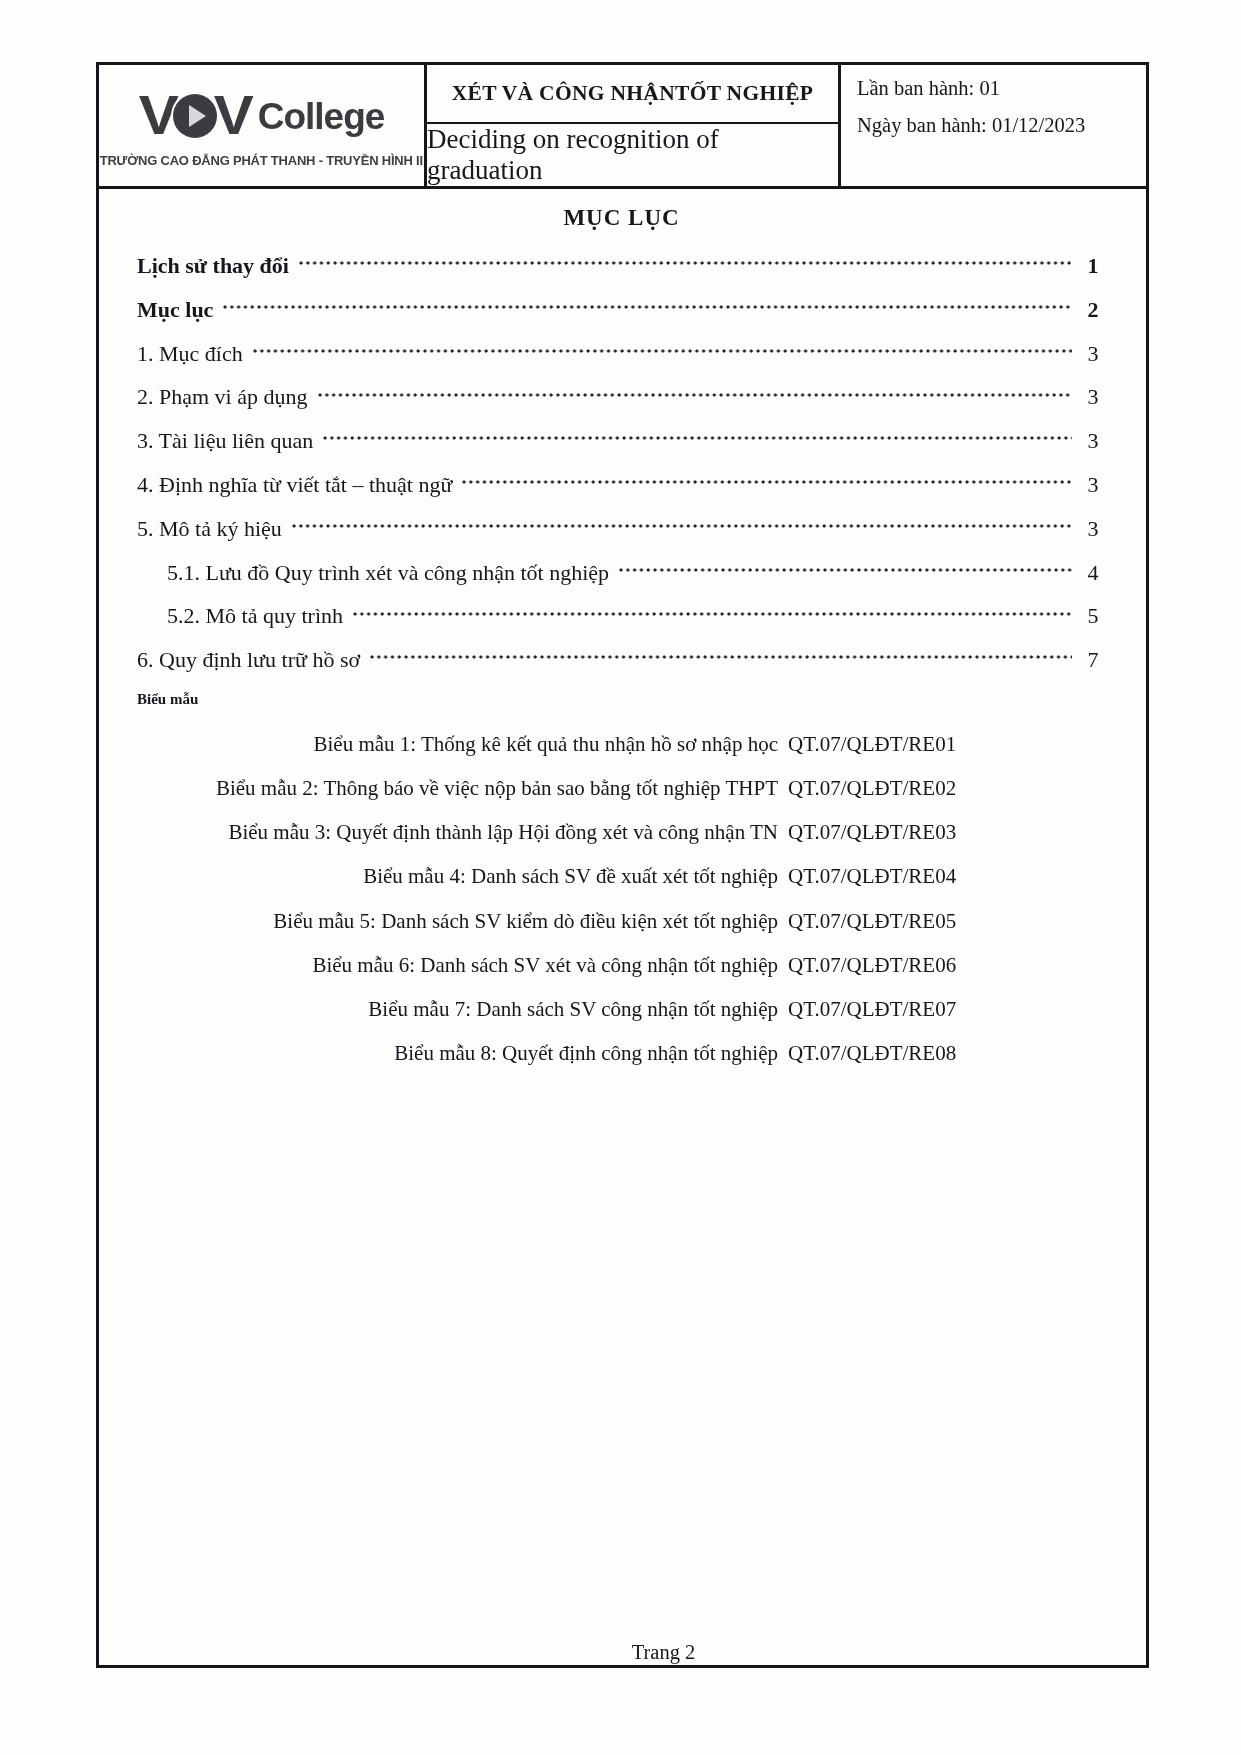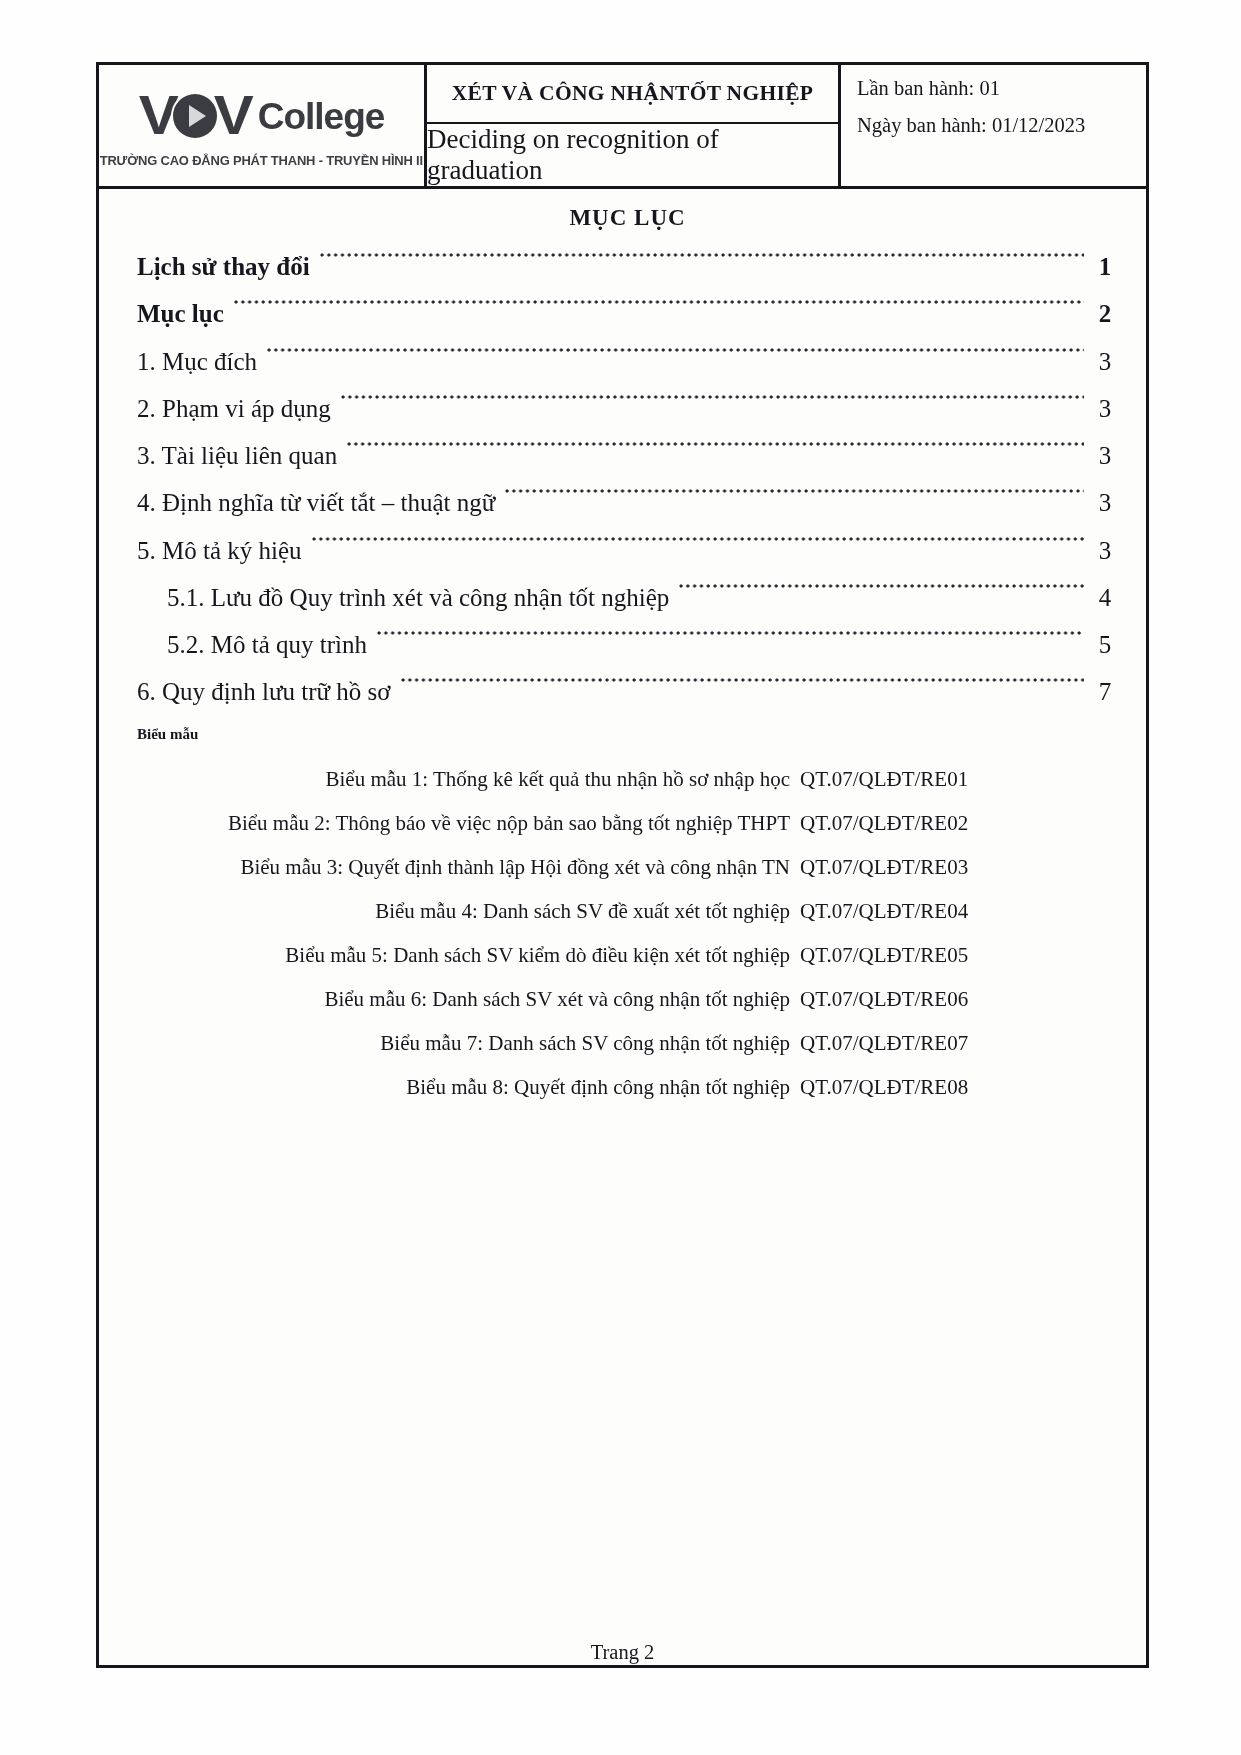--- a/index.html
+++ b/index.html
@@ -125,34 +125,34 @@
   }
   .hdr-right {
     flex: 1;
     padding: 5px 6px 0 16px;
     font-size: 20.5px;
     line-height: 1.8;
     box-sizing: border-box;
   }
   
   .content {
-    padding: 12px 28px 0 38px;
+    padding: 12px 40px 0 38px;
   }
   .toc-title {
     text-align: center;
     font-weight: bold;
     font-size: 23px;
     letter-spacing: 1px;
     margin: 4px 0 22px 0;
   }
   .toc-row {
     display: flex;
-    align-items: flex-start;
+    align-items: center;
     margin-bottom: 18.5px;
-    font-size: 25px;
+    font-size: 22px;
     line-height: 1.15;
   }
   .toc-row.bold { font-weight: bold; }
   .toc-row.indent { margin-left: 30px; }
   .toc-label { white-space: nowrap; }
   .dots {
     flex: 1;
     height: 4px;
     margin: 0 8px 5px 10px;
     background-image: radial-gradient(circle at 2px 2px, #23232e 1.35px, transparent 1.8px);
@@ -181,20 +181,21 @@
   .form-code { width: 318px; flex: none; }
   
   .footer {
     position: absolute;
     left: 0;
     bottom: 0;
     width: 100%;
     text-align: center;
     font-size: 20.5px;
     padding-bottom: 1px;
+    padding-left: 41px;
   }
 </style>
 </head>
 <body>
 
 <div class="scan-page">
   <div class="frame">
 
     <div class="hdr">
       <div class="hdr-logo">

